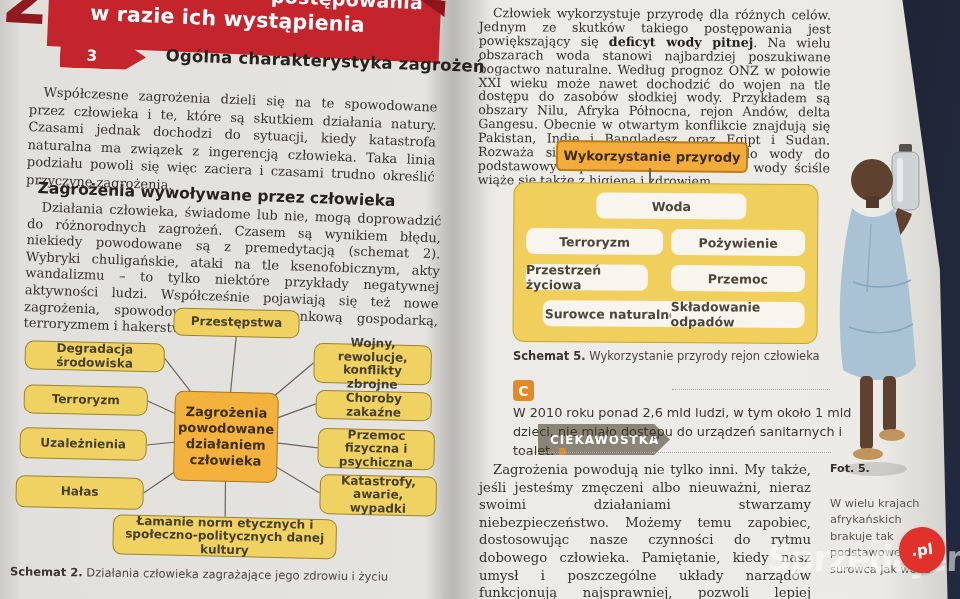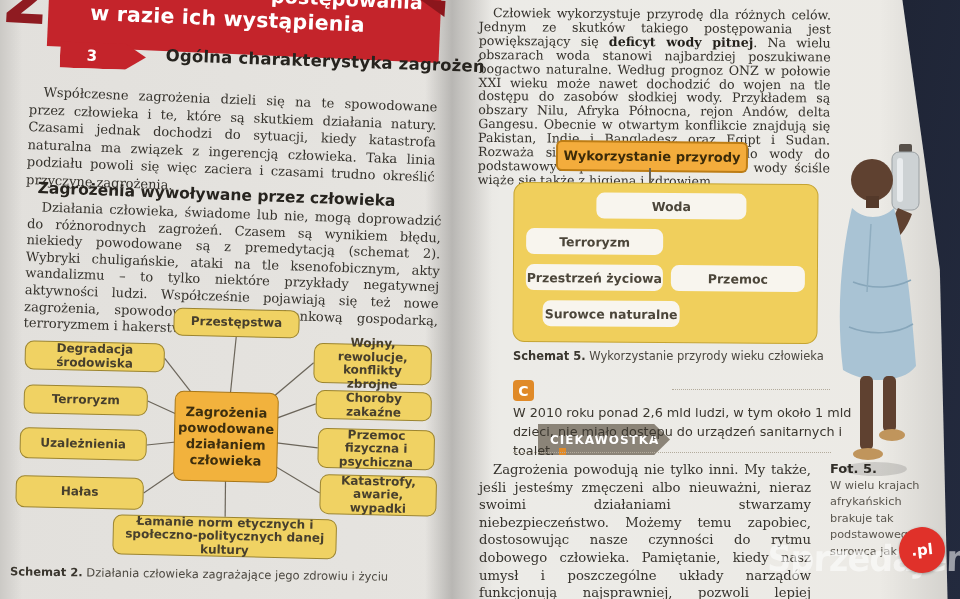--- a/index.html
+++ b/index.html
@@ -88,21 +88,21 @@
   .d3panel{
     position:absolute;left:513px;top:183px;width:303px;height:158px;background:#f0cf5c;
     border:1.5px solid #c5a432;border-radius:12px;transform:rotate(.4deg);
   }
   .wbox{
     position:absolute;background:#f8f5ee;border-radius:8px;display:flex;align-items:center;justify-content:center;
     font-size:12.5px;font-weight:700;color:#4c463a;height:26px;
   }
   .w0{left:82px;top:9px;width:150px;}
   .w1{left:12px;top:45px;width:137px;}  .w2{left:157px;top:45px;width:134px;}
-  .w3{left:12px;top:81px;width:137px;}  .w4{left:157px;top:81px;width:134px;}
+  .w3{left:12px;top:81px;width:122px;}  .w4{left:157px;top:81px;width:134px;}
   .w5{left:29px;top:117px;width:137px;} .w6{left:157px;top:117px;width:134px;}
   .cap3{left:513px;top:349px;}
   
   .cico{
     position:absolute;left:513px;top:380px;width:21px;height:21px;background:#e08a28;border-radius:4px;
     color:#fff;font-weight:700;font-size:14px;display:flex;align-items:center;justify-content:center;
   }
   .cbanner{
     position:absolute;left:538px;top:380px;width:132px;height:31px;background:#8b8478;
     clip-path:polygon(0 0,88% 0,100% 50%,88% 100%,0 100%);
@@ -110,21 +110,21 @@
     padding-left:12px;box-sizing:border-box;margin-top:44px;
   }
   .dots{position:absolute;border-top:1.6px dotted #b3ab9c;}
   .dots1{left:672px;top:389px;width:158px;}
   .dots2{left:513px;top:452px;width:318px;}
   .ctext{position:absolute;left:513px;top:403px;width:352px;font-size:12.8px;line-height:19px;color:#3b372f;}
   .sq{display:inline-block;width:7px;height:7px;background:#e08a28;margin-left:5px;}
   .rp2{position:absolute;left:479px;top:461px;width:332px;font-size:13.2px;line-height:17.6px;
     text-indent:14px;}
   .fot{position:absolute;left:830px;top:461px;width:102px;font-size:11.3px;line-height:16.5px;color:#5a564e;}
-  .fot b{display:block;font-size:13px;color:#33302a;margin-bottom:0;}
+  .fot b{display:block;font-size:11px;color:#33302a;margin-bottom:18px;}
   .photo{position:absolute;left:823px;top:132px;}
   
   .wm{
     position:absolute;left:768px;top:538px;z-index:10;
     font-size:36px;font-weight:700;color:rgba(255,255,255,.55);
     transform:scaleX(.93) skewX(-2deg);transform-origin:0 0;letter-spacing:-1px;
   }
   .wm-pl{
     position:absolute;left:899px;top:527px;width:46px;height:46px;border-radius:50%;
     background:#e0312a;z-index:11;color:#fff;font-weight:700;font-size:15px;
@@ -184,25 +184,27 @@
     </div>
     <div class="caption cap2"><b>Schemat 2.</b><span> Działania człowieka zagrażające jego zdrowiu i życiu</span></div>
 
     <div class="rp1 serif just"><span>Człowiek wykorzystuje przyrodę dla różnych celów. Jednym ze skutków takiego postępowania jest powiększający się </span><b>deficyt wody pitnej</b><span>. Na wielu obszarach woda stanowi najbardziej poszukiwane bogactwo naturalne. Według prognoz ONZ w połowie XXI wieku może nawet dochodzić do wojen na tle dostępu do zasobów słodkiej wody. Przykładem są obszary Nilu, Afryka Północna, rejon Andów, delta Gangesu. Obecnie w otwartym konflikcie znajdują się Pakistan, Indie i Bangladesz oraz Egipt i Sudan. Rozważa się więc zaliczenie prawa do wody do podstawowych praw człowieka. Problem wody ściśle wiąże się także z higieną i zdrowiem.</span></div>
 
     <div class="d3head">Wykorzystanie przyrody</div>
     <div class="d3link"></div>
     <div class="d3panel">
       <div class="wbox w0">Woda</div>
       <div class="wbox w1">Terroryzm</div>
+      <div class="wbox w2">Pożywienie</div>
       <div class="wbox w3">Przestrzeń życiowa</div>
       <div class="wbox w4">Przemoc</div>
       <div class="wbox w5">Surowce naturalne</div>
+      <div class="wbox w6">Składowanie odpadów</div>
     </div>
-    <div class="caption cap3"><b>Schemat 5.</b><span> Wykorzystanie przyrody wieku człowieka</span></div>
+    <div class="caption cap3"><b>Schemat 5.</b><span> Wykorzystanie przyrody rejon człowieka</span></div>
 
     <div class="cico">C</div>
     <div class="cbanner">CIEKAWOSTKA</div>
     <div class="dots dots1"></div>
     <div class="ctext"><span>W 2010 roku ponad 2,6 mld ludzi, w tym około 1 mld dzieci, nie miało dostępu do urządzeń sanitarnych i toalet.</span><span class="sq"></span></div>
     <div class="dots dots2"></div>
 
     <div class="rp2 serif just">Zagrożenia powodują nie tylko inni. My także, jeśli jesteśmy zmęczeni albo nieuważni, nieraz swoimi działaniami stwarzamy niebezpieczeństwo. Możemy temu zapobiec, dostosowując nasze czynności do rytmu dobowego człowieka. Pamiętanie, kiedy nasz umysł i poszczególne układy narządów funkcjonują najsprawniej, pozwoli lepiej wykonywać codzienne czynności.</div>
 
     <div class="fot"><b>Fot. 5.</b><span>W wielu krajach afrykańskich brakuje tak podstawowego surowca jak woda</span></div>

